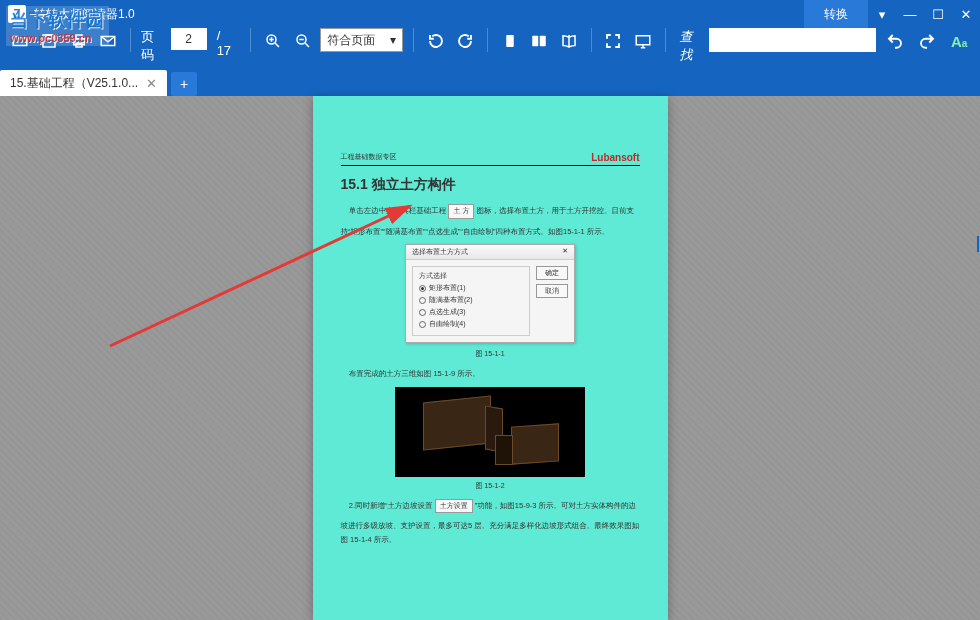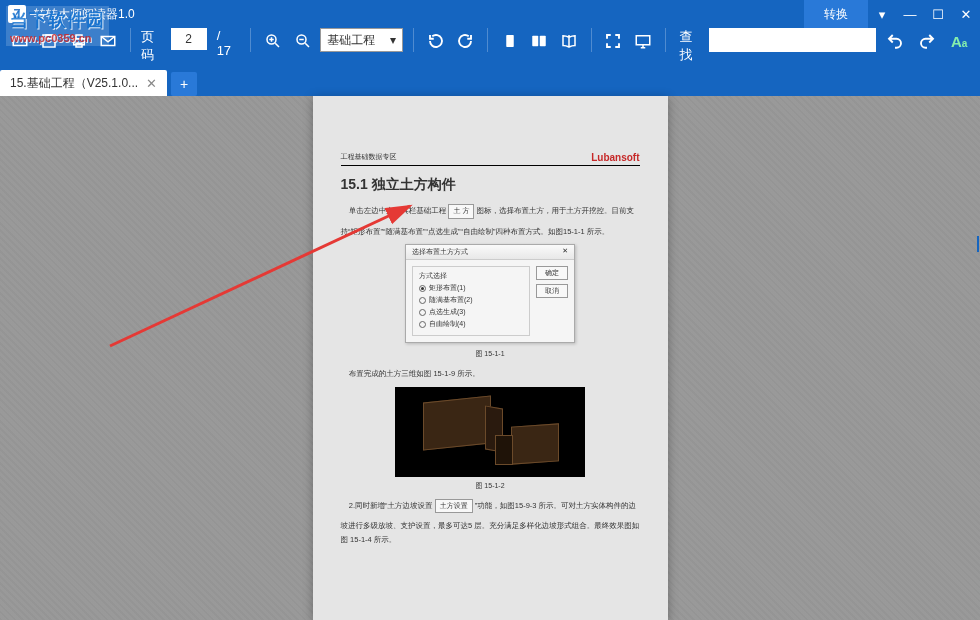--- a/index.html
+++ b/index.html
@@ -11,32 +11,32 @@
 .titlebar .convert-btn { background: #2979d8; height: 28px; padding: 0 20px; display: flex; align-items: center; cursor: pointer; font-size: 12px; }
 .titlebar .win-btn { width: 28px; height: 28px; display: flex; align-items: center; justify-content: center; cursor: pointer; font-size: 13px; }
 
 .toolbar { height: 40px; background: #1565c0; display: flex; padding: 0 8px; gap: 6px; color: #fff; }
 .sep { width: 1px; height: 24px; background: rgba(255,255,255,0.25); margin: 0 4px; }
 .tb-btn { width: 26px; height: 26px; display: flex; align-items: center; justify-content: center; cursor: pointer; color: #86efac; border-radius: 2px; }
 .page-label { font-size: 13px; }
 .page-input { width: 36px; height: 22px; background: #fff; color: #333; border: none; text-align: center; font-size: 12px; }
 .page-total { font-size: 13px; margin: 0 4px; }
 .zoom-select { width: 90px; height: 24px; background: #fff; border: 1px solid #999; display: flex; align-items: center; padding: 0 6px; font-size: 12px; color: #333; justify-content: space-between; cursor: pointer; }
-.search-label { font-size: 13px; margin-left: 4px; }
+.search-label { font-size: 13px; margin-left: 4px; font-style: italic; }
 .search-input { width: 170px; height: 24px; background: #fff; border: none; padding: 0 6px; font-size: 12px; color: #333; }
 .toolbar-right { margin-left: auto; display: flex; gap: 6px; }
 
 .tabbar { height: 28px; background: #1565c0; display: flex; align-items: flex-end; }
 .tab { height: 26px; background: #ffffff; color: #333; font-size: 12px; padding: 0 10px; display: flex; align-items: center; gap: 8px; min-width: 150px; border-radius: 2px 2px 0 0; }
 .tab .close { color: #888; cursor: pointer; font-size: 13px; }
 .tab-add { width: 26px; height: 24px; background: #2979d8; color: #fff; display: flex; align-items: center; justify-content: center; margin-left: 4px; cursor: pointer; font-size: 14px; border-radius: 2px; }
 
 .viewport { position: absolute; top: 96px; left: 0; right: 0; bottom: 0; background: #999; display:flex; justify-content:center; }
 .viewport::before { content:""; position:absolute; inset:0; background-image: repeating-linear-gradient(45deg, #888 0 2px, #9a9a9a 2px 5px); opacity:0.25; }
-.page { position: relative; width: 355px; height: 524px; background: #e5e5e5; margin-top: 0; box-shadow: 0 2px 10px rgba(0,0,0,0.3); padding: 56px 28px 20px; font-size: 8px; color: #333; }
+.page { position: relative; width: 355px; height: 524px; background: #5eead4; margin-top: 0; box-shadow: 0 2px 10px rgba(0,0,0,0.3); padding: 56px 28px 20px; font-size: 8px; color: #333; }
 .page-header { display:flex; justify-content:space-between; border-bottom:1px solid #000; padding-bottom:2px; margin-bottom:10px; font-size:7px; }
 .brand { color:#c62828; font-weight:bold; font-size:10px; }
 .h1 { font-size: 14px; font-weight: bold; margin-bottom: 10px; }
 .para { font-size: 7.5px; line-height: 1.8; margin-bottom: 6px; }
 .inline-btn { display:inline-block; border:1px solid #999; padding:0 4px; font-size:7px; background:#f8f8f8; }
 
 .dialog { width: 170px; border:1px solid #aaa; margin: 6px auto; box-shadow:1px 1px 3px rgba(0,0,0,0.2); font-size:7px; }
 .dialog-title { background: linear-gradient(#fafafa,#e8e8e8); border-bottom:1px solid #ccc; padding:2px 6px; display:flex; justify-content:space-between; }
 .dialog-body { display:flex; padding:6px; gap:6px; background:#f5f5f5; }
 .fieldset { border:1px solid #ccc; padding:4px 6px; flex:1; }
@@ -119,21 +119,21 @@
         <path d="M15 15l5 5M10 7v6M7 10h6"></path>
       </svg>
     </div>
   <div class="tb-btn">
       <svg class="icon" viewBox="0 0 24 24" fill="none" stroke="#fff" stroke-width="2">
         <circle cx="10" cy="10" r="6"></circle>
         <path d="M15 15l5 5M7 10h6"></path>
       </svg>
     </div>
   <div class="zoom-select">
-      <span>基础工程</span>
+      <span>符合页面</span>
       <span>▾</span>
     </div>
   <div class="sep"></div>
   <div class="tb-btn">
       <svg class="icon" viewBox="0 0 24 24" fill="none" stroke="#fff" stroke-width="2.5">
         <path d="M4 12a8 8 0 1 0 3-6.2M4 4v5h5"></path>
       </svg>
     </div>
   <div class="tb-btn">
       <svg class="icon" viewBox="0 0 24 24" fill="none" stroke="#fff" stroke-width="2.5">

